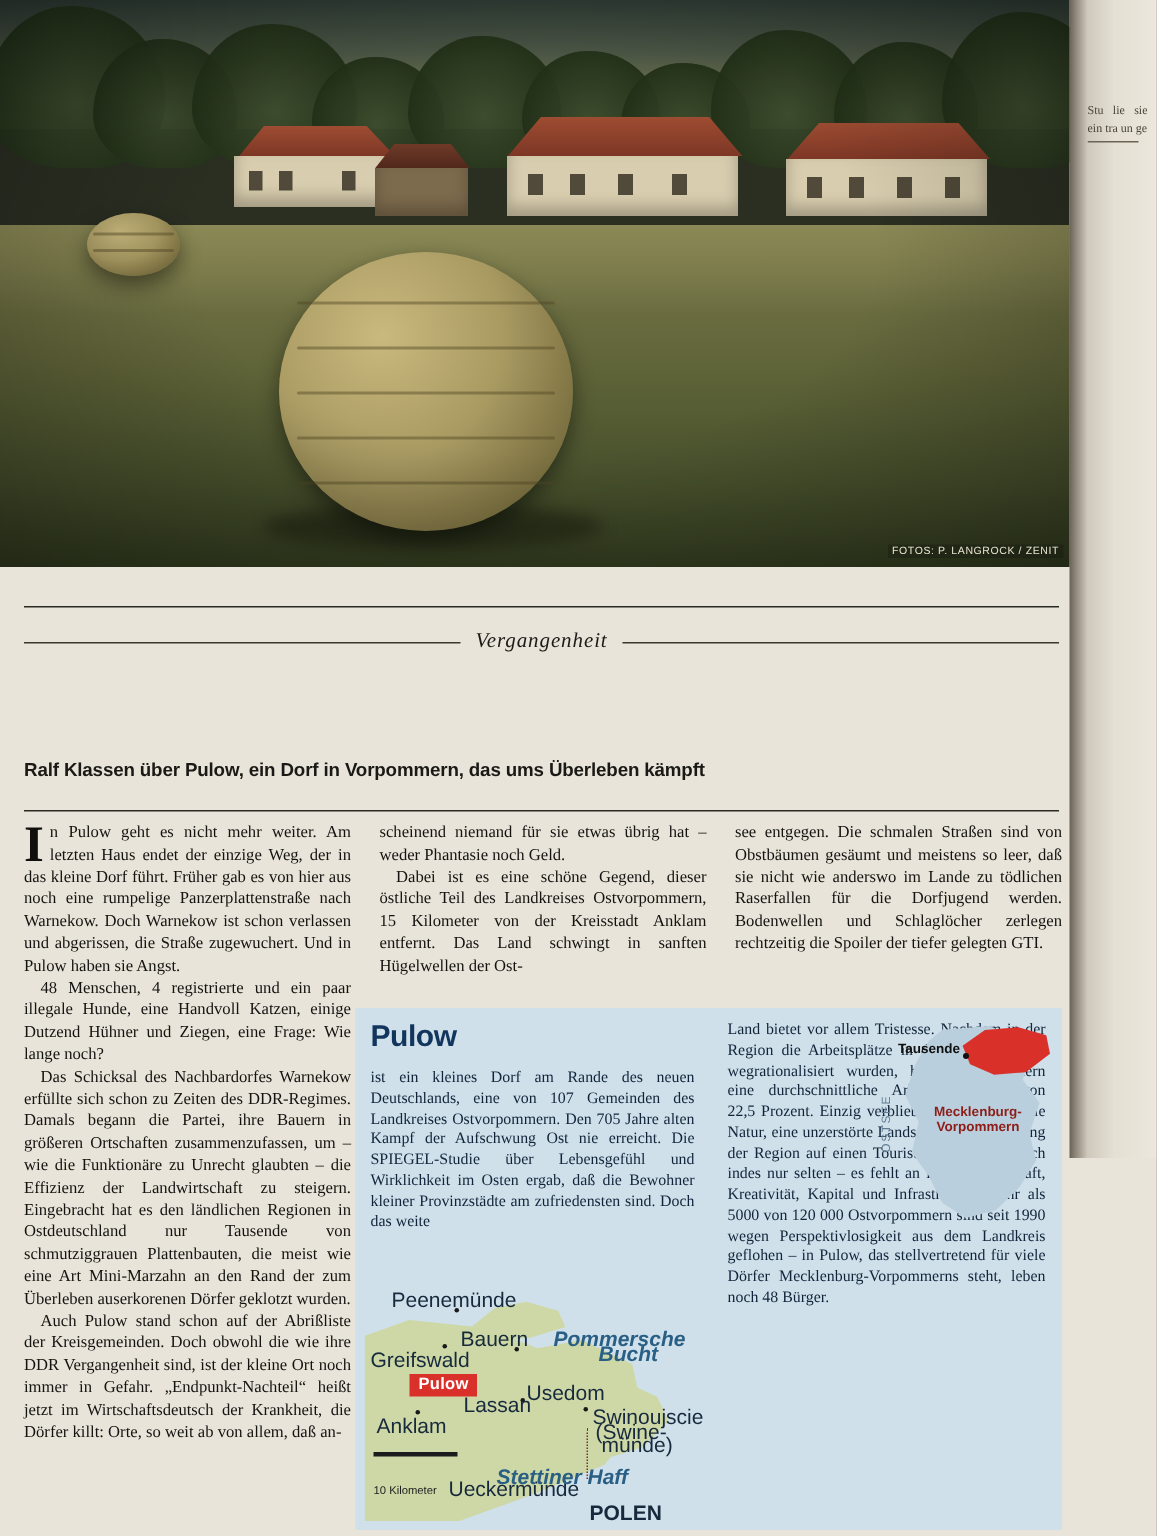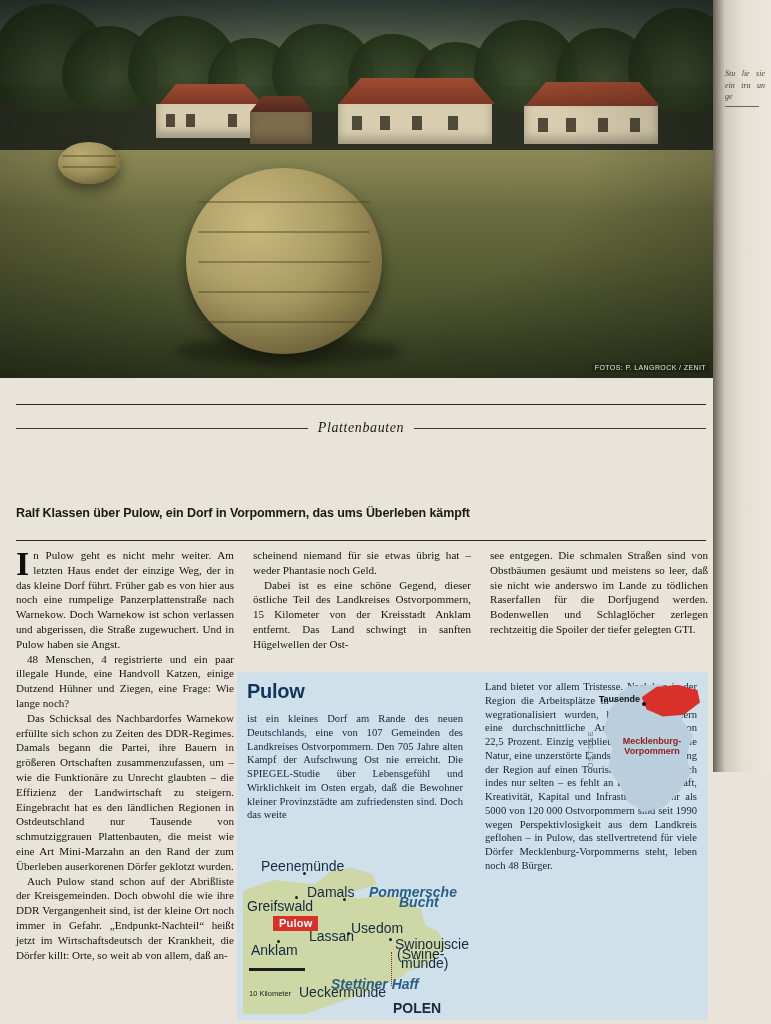--- a/index.html
+++ b/index.html
@@ -17,21 +17,20 @@
     font-family: "Liberation Serif", serif;
   }
 
   
   .gutter {
     position: absolute;
     top: 0; right: 0;
     width: 58px; height: 772px;
     background: linear-gradient(to right, #6a6257 0px, #8d8679 4px, #cfc9bc 12px, #e5e0d4 30px, #ece7dc 58px);
     z-index: 40;
-    font-style: italic;
   }
   .gutter-text {
     position: absolute;
     top: 68px; left: 12px;
     width: 40px;
     font-size: 8px;
     line-height: 1.45;
     color: #4a4438;
     text-align: justify;
     overflow: hidden;
@@ -404,21 +403,21 @@
     </div>
 
     <div class="photo-vignette"></div>
     <div class="photo-credit">FOTOS: P. LANGROCK / ZENIT</div>
   </div>
 
   <div class="caption-rule"></div>
 
   <div class="kicker-wrap">
     <div class="kicker-line"></div>
-    <div class="kicker">Plattenbauten</div>
+    <div class="kicker">Vergangenheit</div>
     <div class="kicker-line"></div>
   </div>
 
   <div class="subhead">Ralf Klassen über Pulow, ein Dorf in Vorpommern, das ums Überleben kämpft</div>
   <div class="subhead-rule"></div>
 
   <div class="cols">
 
     <div class="col c1">
       <p class="first">
@@ -462,21 +461,21 @@
       <div class="land mainland"></div>
       <div class="land usedom"></div>
       <div class="land ruegen-strip"></div>
 
       <div class="map-txt" style="left:18px; top:34px;">Peenemünde</div>
       <div class="map-dot" style="left:60px; top:48px;"></div>
 
       <div class="map-txt" style="left:4px; top:74px;">Greifswald</div>
       <div class="map-dot" style="left:52px; top:72px;"></div>
 
-      <div class="map-txt" style="left:64px; top:60px;">Damals</div>
+      <div class="map-txt" style="left:64px; top:60px;">Bauern</div>
       <div class="map-dot" style="left:100px; top:74px;"></div>
 
       <div class="map-txt" style="left:108px; top:96px;">Usedom</div>
       <div class="map-dot" style="left:104px; top:108px;"></div>
 
       <div class="map-txt" style="left:66px; top:104px;">Lassan</div>
       <div class="map-dot" style="left:62px; top:100px;"></div>
 
       <div class="map-txt" style="left:8px; top:118px;">Anklam</div>
       <div class="map-dot" style="left:34px; top:116px;"></div>

